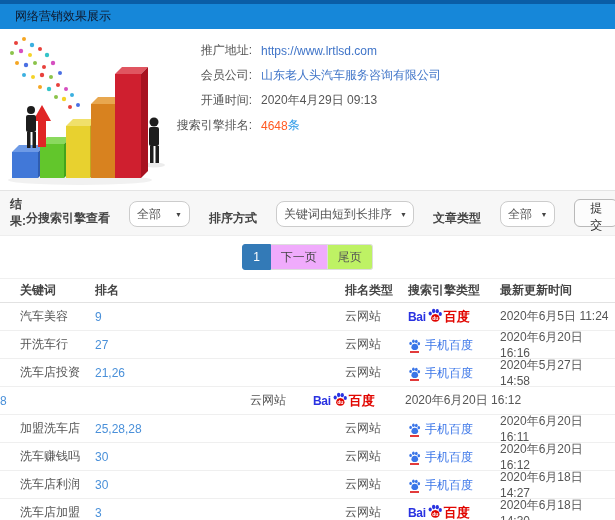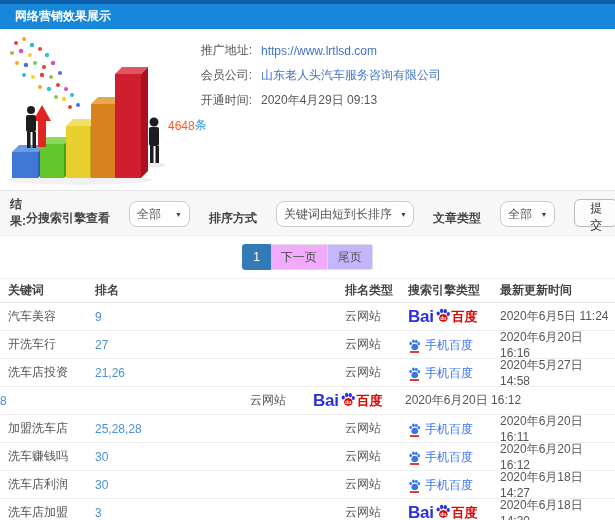--- a/index.html
+++ b/index.html
@@ -3,31 +3,31 @@
 <meta charset="utf-8">
 <style>
   html,body{margin:0;padding:0}
   body{
     width:615px;height:520px;overflow:hidden;background:#fff;
     font-family:"Liberation Sans","DejaVu Sans",sans-serif;font-size:12px;color:#555;
   }
   
   .topbar-strip{height:4px;background:#0a5da6}
   .topbar-main{height:25px;background:#1687d9;display:flex;align-items:center;padding-left:15px}
-  .topbar-title{color:#ffffff;font-weight:bold}
+  .topbar-title{color:#0f172a;font-weight:normal}
 
   
   .summary{position:relative;height:161px;background:#fff}
   .illus{position:absolute;left:2px;top:4px}
   .info{margin-left:168px;padding-top:9px}
   .info-row{display:flex;align-items:center;height:25px}
   .info-label{width:84px;text-align:right;color:#555;flex:none}
   .info-value{margin-left:9px;color:#555}
   a.info-link{margin-left:9px;color:#3f74c8;text-decoration:none;cursor:pointer}
-  .rank-count{color:#ff5a22}
+  .rank-count{margin-left:9px;color:#ff5a22}
   .rank-unit{color:#2e9be8}
 
   
   .filterbar{height:46px;background:#f7f7f7;border-top:1px solid #e4e4e4;border-bottom:1px solid #eee;
     display:flex;align-items:center;padding:8px 10px;box-sizing:border-box}
   .result-label{font-weight:bold;color:#444}
   .filter-controls{margin-left:auto;display:flex;align-items:flex-end;gap:19px}
   .f-label{font-weight:bold;color:#444;white-space:nowrap}
   .select{height:26px;background:#fff;border:1px solid #ccc;border-radius:8px;
     display:flex;align-items:center;justify-content:space-between;padding:0 7px;
@@ -36,36 +36,36 @@
   .s-engine{width:66px}.s-sort{width:138px}.s-article{width:60px}
   .submit{height:28px;padding:0 10px;background:#fcfcfc;border:1px solid #b9b9b9;border-radius:6px;
     color:#333;font-size:12px;cursor:pointer;font-family:inherit}
 
   
   .pager{height:42px;display:flex;align-items:center;justify-content:center}
   .page-btn{height:26px;box-sizing:border-box;display:flex;align-items:center;padding:0 10px;
     border:1px solid #ddd;cursor:pointer;user-select:none}
   .page-btn.active{background:#337ab7;border-color:#337ab7;color:#fff;border-radius:3px 0 0 3px}
   .page-btn.next{background:#f0abfc;color:#444;border-left:none}
-  .page-btn.last{background:#c4b5fd;color:#555;border-left:none;border-radius:0 3px 3px 0}
+  .page-btn.last{background:#bef264;color:#555;border-left:none;border-radius:0 3px 3px 0}
 
   
   .thead{display:flex;height:23px;align-items:center;border-top:1px solid #f0f0f0;
     border-bottom:1px solid #e2e2e2;font-weight:bold;color:#444}
   .trow{display:flex;height:27px;align-items:center;border-bottom:1px solid #efefef;color:#555}
-  .c1{width:95px;padding-left:8px;box-sizing:border-box;flex:none}
+  .c1{width:95px;padding-left:20px;box-sizing:border-box;flex:none}
   .c2{width:250px;flex:none}
   .c3{width:63px;flex:none}
   .c4{width:92px;flex:none;display:flex;align-items:center}
   .c5{flex:1}
   a.rank-link{color:#4a90d9;text-decoration:none;cursor:pointer}
 
   
   .baidu-logo{display:inline-flex;align-items:center;font-weight:bold;line-height:1}
-  .baidu-bai{color:#2932e1;font-size:17px;letter-spacing:-.3px}
+  .baidu-bai{color:#2932e1;font-size:12px;letter-spacing:-.3px}
   .baidu-hanzi{color:#e10601;font-size:13px;margin-left:1px}
   .baidu-logo svg{margin:0 0 2px 1px}
   .shouji-logo{display:inline-flex;color:#3b76e8;line-height:1}
   .shouji-text{margin-left:4px;font-size:12px}
   .paw-wrap{position:relative;display:inline-flex}
   .paw-underline{position:absolute;bottom:-2px;left:2px;width:9px;height:2px;background:#e23b3b}
 </style>
 </head>
 <body>
 
@@ -166,20 +166,21 @@
       </div>
       <div class="info-row">
         <span class="info-label">会员公司:</span>
         <a class="info-link">山东老人头汽车服务咨询有限公司</a>
       </div>
       <div class="info-row">
         <span class="info-label">开通时间:</span>
         <span class="info-value">2020年4月29日  09:13</span>
       </div>
       <div class="info-row">
+        <span class="info-label">搜索引擎排名:</span>
         <span class="rank-count">4648</span>
         <span class="rank-unit">条</span>
       </div>
     </div>
   </div>
 
   <div class="filterbar">
     <span class="result-label">结果:</span>
     <div class="filter-controls">
       <span class="f-label">分搜索引擎查看</span>

